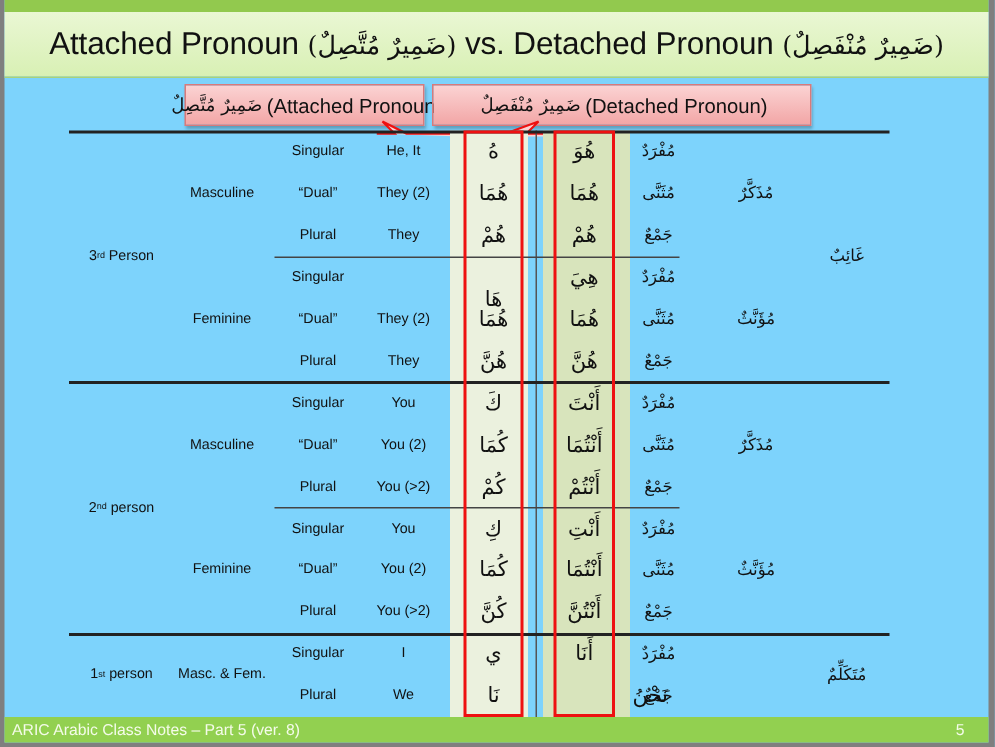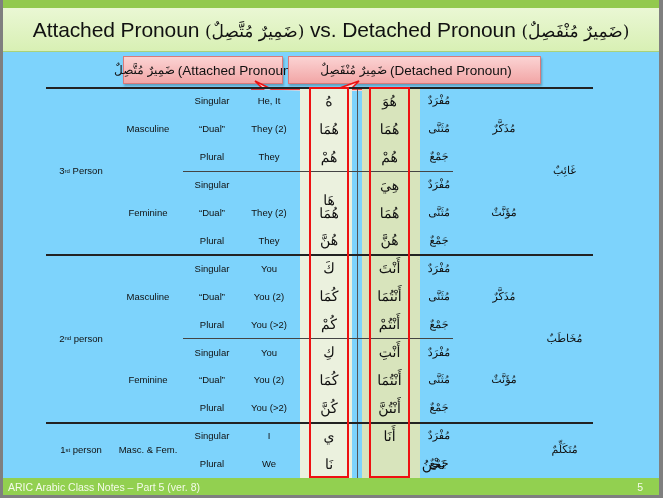--- a/index.html
+++ b/index.html
@@ -175,21 +175,20 @@
       <div class="cell ar" style="left: 263px; width: 40px; top: 306.9px; height: 27.9px;">كُنَّ</div>
       <div class="cell ar" style="left: 323px; width: 41px; top: 306.9px; height: 27.9px;">أَنْتُنَّ</div>
       <div class="cell ar-sm" style="left: 372px; width: 42px; top: 306.9px; height: 27.9px;">جَمْعٌ</div>
       <div class="cell " style="left: 62px; width: 80px; top: 251.1px; height: 83.7px;">Feminine</div>
       <div class="cell ar-sm" style="left: 418px; width: 80px; top: 251.1px; height: 83.7px;">مُؤَنَّثٌ</div>
       <div class="cell " style="left: 0px; width: 70px; top: 167.4px; height: 167.4px;">
         <span>2</span>
         <sup>nd</sup>
         <span style="white-space: pre;"> person</span>
       </div>
-      <div class="cell ar-sm" style="left: 490px; width: 57px; top: 167.4px; height: 167.4px;">مُخَاطَبٌ</div>
       <div class="hline" style="top: 334.8px; left: 0px; width: 547px;"></div>
       <div class="cell " style="left: 135px; width: 62px; top: 334.8px; height: 27.9px;">Singular</div>
       <div class="cell " style="left: 195px; width: 56px; top: 334.8px; height: 27.9px;">I</div>
       <div class="cell ar" style="left: 263px; width: 40px; top: 334.8px; height: 27.9px;">ي</div>
       <div class="cell ar" style="left: 323px; width: 41px; top: 334.8px; height: 27.9px;">أَنَا</div>
       <div class="cell ar-sm" style="left: 372px; width: 42px; top: 334.8px; height: 27.9px;">مُفْرَدٌ</div>
       <div class="cell " style="left: 135px; width: 62px; top: 362.7px; height: 27.9px;">Plural</div>
       <div class="cell " style="left: 195px; width: 56px; top: 362.7px; height: 27.9px;">We</div>
       <div class="cell ar" style="left: 263px; width: 40px; top: 362.7px; height: 27.9px;">نَا</div>
       <div class="cell ar" style="left: 323px; width: 41px; top: 362.7px; height: 27.9px; margin-left: 44px;">نَحْنُ</div>

